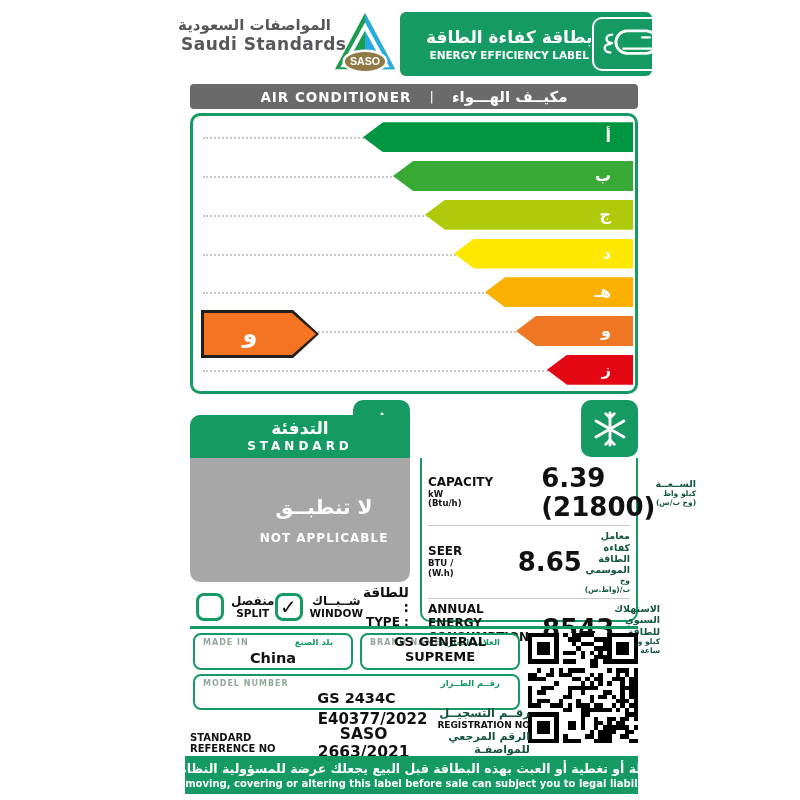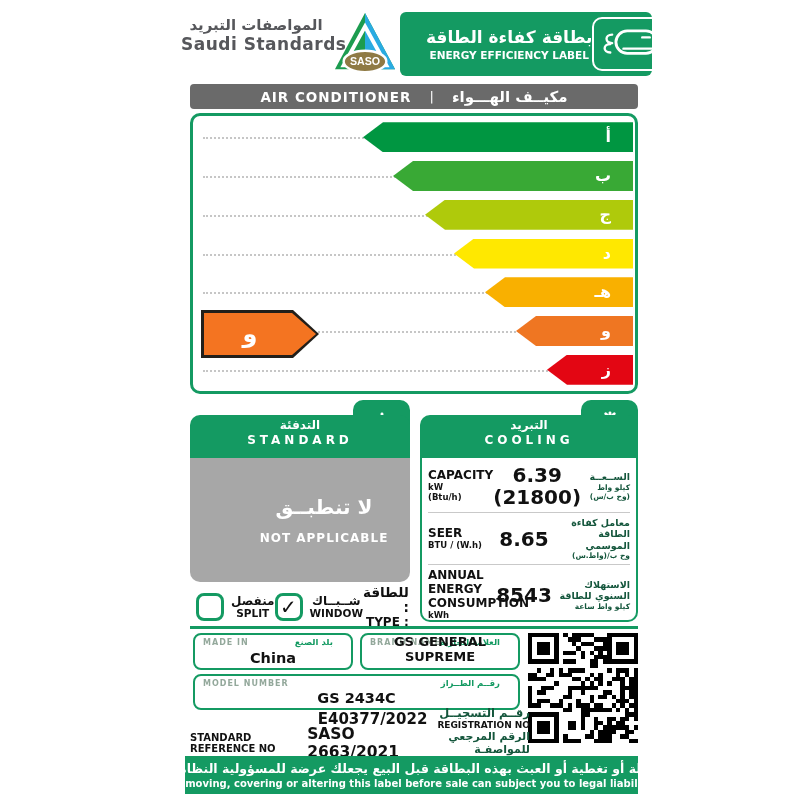--- a/index.html
+++ b/index.html
@@ -47,37 +47,37 @@
   .indicator-fill span{color:#fff;font-weight:bold;font-size:24px;padding-right:20px;line-height:1;}
 
   
   .panel{box-sizing:border-box;}
   .heat-panel{left:190px;top:400px;width:220px;height:182px;}
   .cool-panel{left:420px;top:400px;width:218px;height:222px;}
   .tab{position:absolute;right:0;top:0;width:57px;height:57px;background:#149A62;border-radius:10px;
        display:flex;align-items:center;justify-content:center;}
   .panel-head{position:absolute;left:0;right:0;top:15px;height:43px;background:#149A62;
        border-radius:10px 10px 0 0;text-align:center;color:#fff;padding-top:4px;box-sizing:border-box;}
-  .head-ar{font-size:12px;font-weight:bold;line-height:1.1;}
+  .head-ar{font-size:17px;font-weight:bold;line-height:1.1;}
   .head-en{font-size:12px;font-weight:bold;letter-spacing:4px;margin-top:1px;}
   .heat-body{position:absolute;left:0;right:0;top:58px;height:124px;background:#A7A7A7;
        border-radius:0 0 10px 10px;display:flex;flex-direction:column;align-items:center;
        justify-content:center;gap:12px;color:#fff;padding-left:48px;}
   .na-ar{font-size:20px;font-weight:bold;}
   .na-en{font-size:12px;font-weight:bold;letter-spacing:1px;}
   .cool-body{position:absolute;left:0;right:0;top:58px;bottom:0;background:#fff;
        border:2.5px solid #149A62;border-top:none;border-radius:0 0 10px 10px;box-sizing:border-box;
        display:flex;flex-direction:column;padding:2px 6px;}
   .cool-row{display:flex;align-items:center;padding:4px 0;}
   .cool-row.sep{border-bottom:1.5px solid #c9c9c9;}
   .r1{flex:1.25}.r2{flex:1}.r3{flex:1.1}
   .cool-en{width:66px;line-height:1.15;}
   .cool-label{font-size:12px;font-weight:bold;}
   .cool-unit{font-size:8.5px;font-weight:bold;}
-  .cool-val{flex:1;text-align:center;font-weight:bold;font-size:20px;line-height:1.1;}
+  .cool-val{flex:1;font-weight:bold;font-size:26px;line-height:1.1;margin-left:48px;}
   .cool-ar{width:76px;text-align:right;direction:rtl;line-height:1.2;color:#14563C;}
   .cool-label-ar{font-size:9.5px;font-weight:bold;}
   .cool-unit-ar{font-size:7.5px;font-weight:bold;}
 
   
   .type-row{left:192px;top:590px;width:218px;height:34px;display:flex;align-items:center;
        justify-content:space-between;padding:0 4px;box-sizing:border-box;}
   .opt{display:flex;align-items:center;gap:7px;}
   .checkbox{width:28px;height:28px;border:3px solid #149A62;border-radius:8px;background:#fff;
        box-sizing:border-box;display:flex;align-items:center;justify-content:center;}
@@ -108,34 +108,34 @@
 
   .reg-line{left:190px;top:706px;width:340px;height:26px;display:flex;align-items:center;
        justify-content:flex-end;gap:10px;}
   .reg-val{font-size:15px;font-weight:bold;}
   .reg-labels{text-align:right;line-height:1.15;}
   .reg-ar{font-size:11.5px;font-weight:bold;color:#14563C;}
   .reg-en{font-size:9px;font-weight:bold;}
   .std-line{left:190px;top:732px;width:340px;height:22px;display:flex;align-items:center;
        justify-content:space-between;}
   .std-en{font-size:10px;font-weight:bold;}
-  .std-val{font-size:15.5px;font-weight:bold;}
+  .std-val{font-size:15.5px;font-weight:bold;text-align:center;}
   .std-ar{font-size:11px;font-weight:bold;color:#14563C;}
 
   
   .footer{left:185px;top:756px;width:453px;height:38px;background:#149A62;color:#fff;
        display:flex;flex-direction:column;align-items:center;justify-content:center;gap:2px;}
   .foot-ar{font-size:12.5px;font-weight:bold;white-space:nowrap;}
   .foot-en{font-size:10px;font-weight:bold;white-space:nowrap;}
 </style>
 </head>
 <body>
 
 <div class="abs brand-block">
-  <div class="brand-ar" dir="rtl">المواصفات التبريد</div>
+  <div class="brand-ar" dir="rtl">المواصفات السعودية</div>
   <div class="brand-en">Saudi Standards</div>
 </div>
 
 <div class="abs saso">
   <svg viewBox="0 0 66 68" width="64" height="66">
     <polygon points="33,2 64,60 2,60" fill="#1C9C50"></polygon>
     <polygon points="33,2 64,60 33,60" fill="#29ABE2"></polygon>
     <polygon points="33,16 55,56 11,56" fill="none" stroke="#fff" stroke-width="4"></polygon>
     <ellipse cx="33" cy="52" rx="22" ry="11" fill="#8F7A44" stroke="#fff" stroke-width="2.5"></ellipse>
     <text x="33" y="56" font-size="11" font-weight="bold" fill="#fff" text-anchor="middle" font-family="Liberation Sans, sans-serif">SASO</text>
@@ -246,24 +246,20 @@
       <g stroke="#fff" stroke-width="3" stroke-linecap="round">
         <line x1="20" y1="3" x2="20" y2="37"></line>
         <line x1="5.3" y1="11.5" x2="34.7" y2="28.5"></line>
         <line x1="5.3" y1="28.5" x2="34.7" y2="11.5"></line>
         <line x1="20" y1="8" x2="15.5" y2="4"></line>
           <line x1="20" y1="8" x2="24.5" y2="4"></line>
         <line x1="20" y1="32" x2="15.5" y2="36"></line>
           <line x1="20" y1="32" x2="24.5" y2="36"></line>
       </g>
     </svg>
-  </div>
-  <div class="panel-head">
-    <div class="head-ar" dir="rtl">التبريد</div>
-    <div class="head-en">COOLING</div>
   </div>
   <div class="cool-body">
     <div class="cool-row sep r1">
       <div class="cool-en">
         <div class="cool-label">CAPACITY</div>
         <div class="cool-unit">kW</div>
         <div class="cool-unit">(Btu/h)</div>
       </div>
       <div class="cool-val">
         <div>6.39</div>

